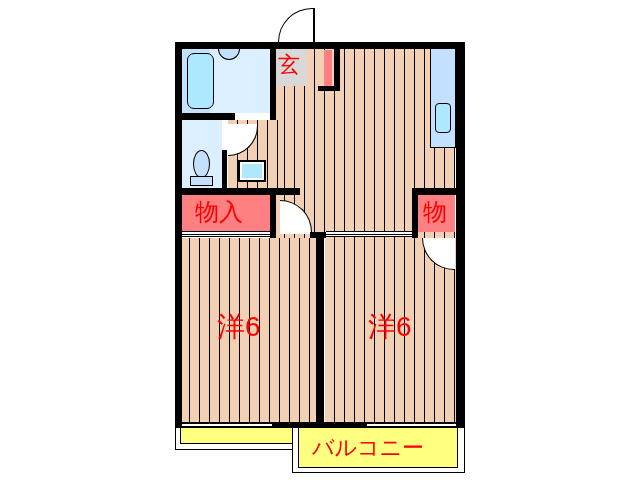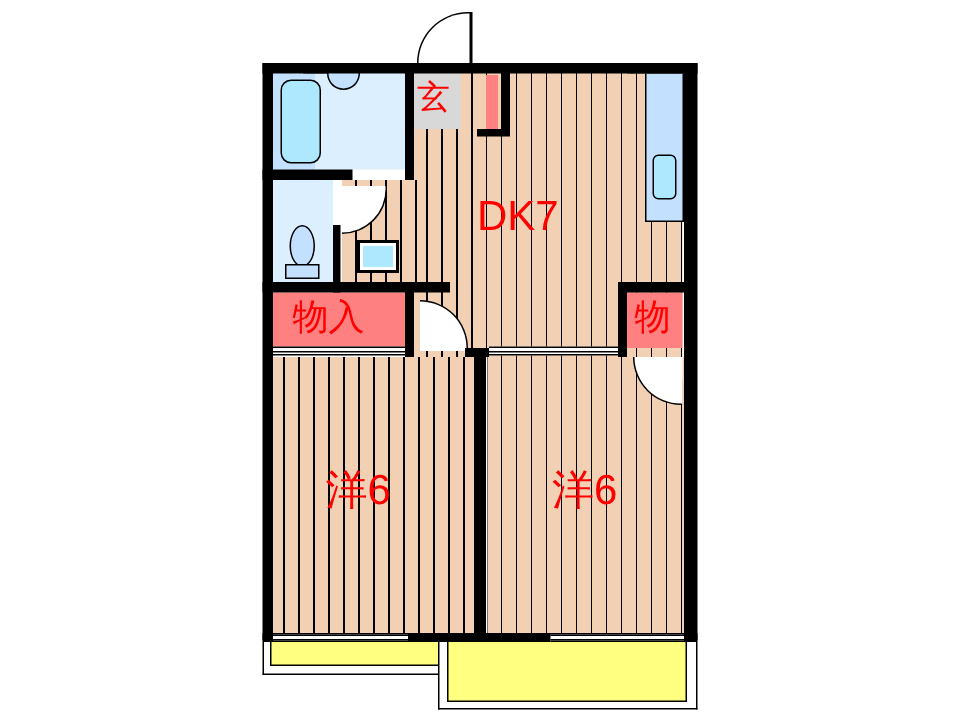--- a/index.html
+++ b/index.html
@@ -40,21 +40,20 @@
   <div class="abs" style="left:275px;top:48px;width:32px;height:38px;background:#d8d8d8;"></div>
   <div class="lab" style="left:278px;top:54px;font-size:22px;">玄</div>
   <div class="abs" style="left:324px;top:50px;width:8px;height:38px;background:#ff8080;"></div>
   <div class="abs" style="left:278px;top:8px;width:36px;height:34px;background:#fff;border-left:1px solid #000;border-top:1px solid #000;border-radius:36px 0 0 0;"></div>
   <div class="abs" style="left:313px;top:8px;width:2px;height:36px;background:#000;"></div>
 
   <div class="abs" style="left:430px;top:48px;width:26px;height:100px;background:#c4e0ff;border:1px solid #000;"></div>
   <div class="abs" style="left:435px;top:103px;width:16px;height:30px;background:#aee8ff;border:1px solid #000;border-radius:4px;"></div>
   <div class="abs window" style="left:418px;top:43px;width:38px;height:6px;"></div>
 
-  <div class="lab" style="left:318px;top:130px;font-size:28px;">DK7</div>
 
   <div class="abs closet" style="left:180px;top:195px;width:90px;height:37px;"></div>
   <div class="lab" style="left:195px;top:200px;font-size:24px;">物入</div>
   <div class="abs closet" style="left:418px;top:195px;width:37px;height:37px;"></div>
   <div class="lab" style="left:423px;top:200px;font-size:24px;">物</div>
   <div class="abs" style="left:280px;top:200px;width:32px;height:34px;background:#fff;border-top:1px solid #000;border-right:1px solid #000;border-radius:0 32px 0 0;"></div>
   <div class="abs" style="left:422px;top:238px;width:33px;height:32px;background:#fff;border-bottom:1px solid #000;border-left:1px solid #000;border-radius:0 0 0 32px;"></div>
 
   <div class="abs window" style="left:182px;top:231px;width:90px;height:6px;"></div>
   <div class="abs window" style="left:326px;top:231px;width:90px;height:6px;"></div>
@@ -79,14 +78,15 @@
   <div class="abs wall" style="left:318px;top:86px;width:22px;height:5px;"></div>
   <div class="abs wall" style="left:334px;top:42px;width:6px;height:48px;"></div>
 
   <div class="abs window" style="left:182px;top:423px;width:90px;height:5px;"></div>
   <div class="abs window" style="left:367px;top:423px;width:89px;height:5px;"></div>
 
   <div class="abs" style="left:175px;top:428px;width:120px;height:22px;border:1px solid #000;border-top:none;background:#fff;"></div>
   <div class="abs yellow" style="left:180px;top:428px;width:115px;height:16px;border:1px solid #000;border-top:none;"></div>
   <div class="abs" style="left:292px;top:428px;width:173px;height:45px;border:1px solid #000;border-top:none;background:#fff;"></div>
   <div class="abs yellow" style="left:298px;top:428px;width:160px;height:40px;border:1px solid #000;border-top:none;"></div>
+  <div class="lab" style="left:312px;top:437px;font-size:22px;">バルコニー</div>
 
 </div>
 
 </body></html>

